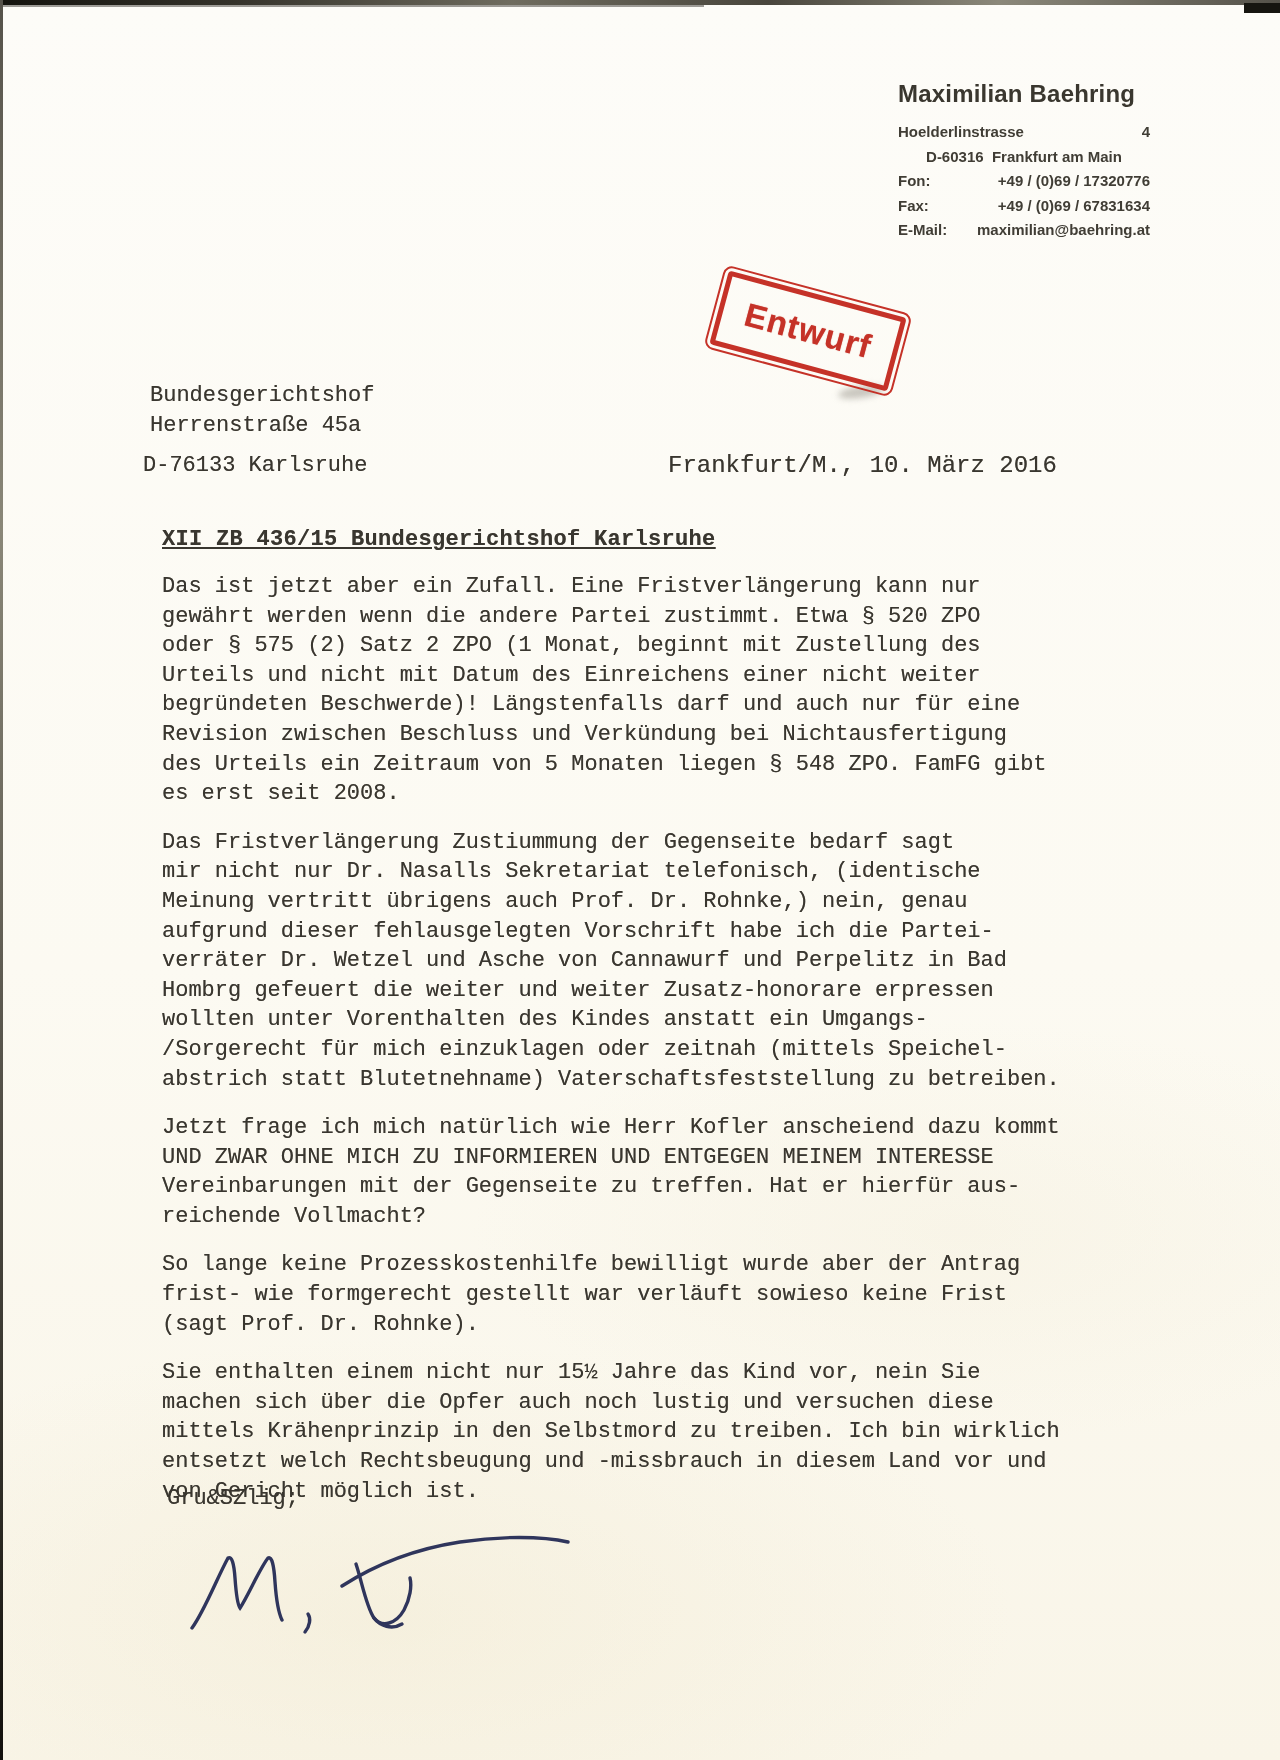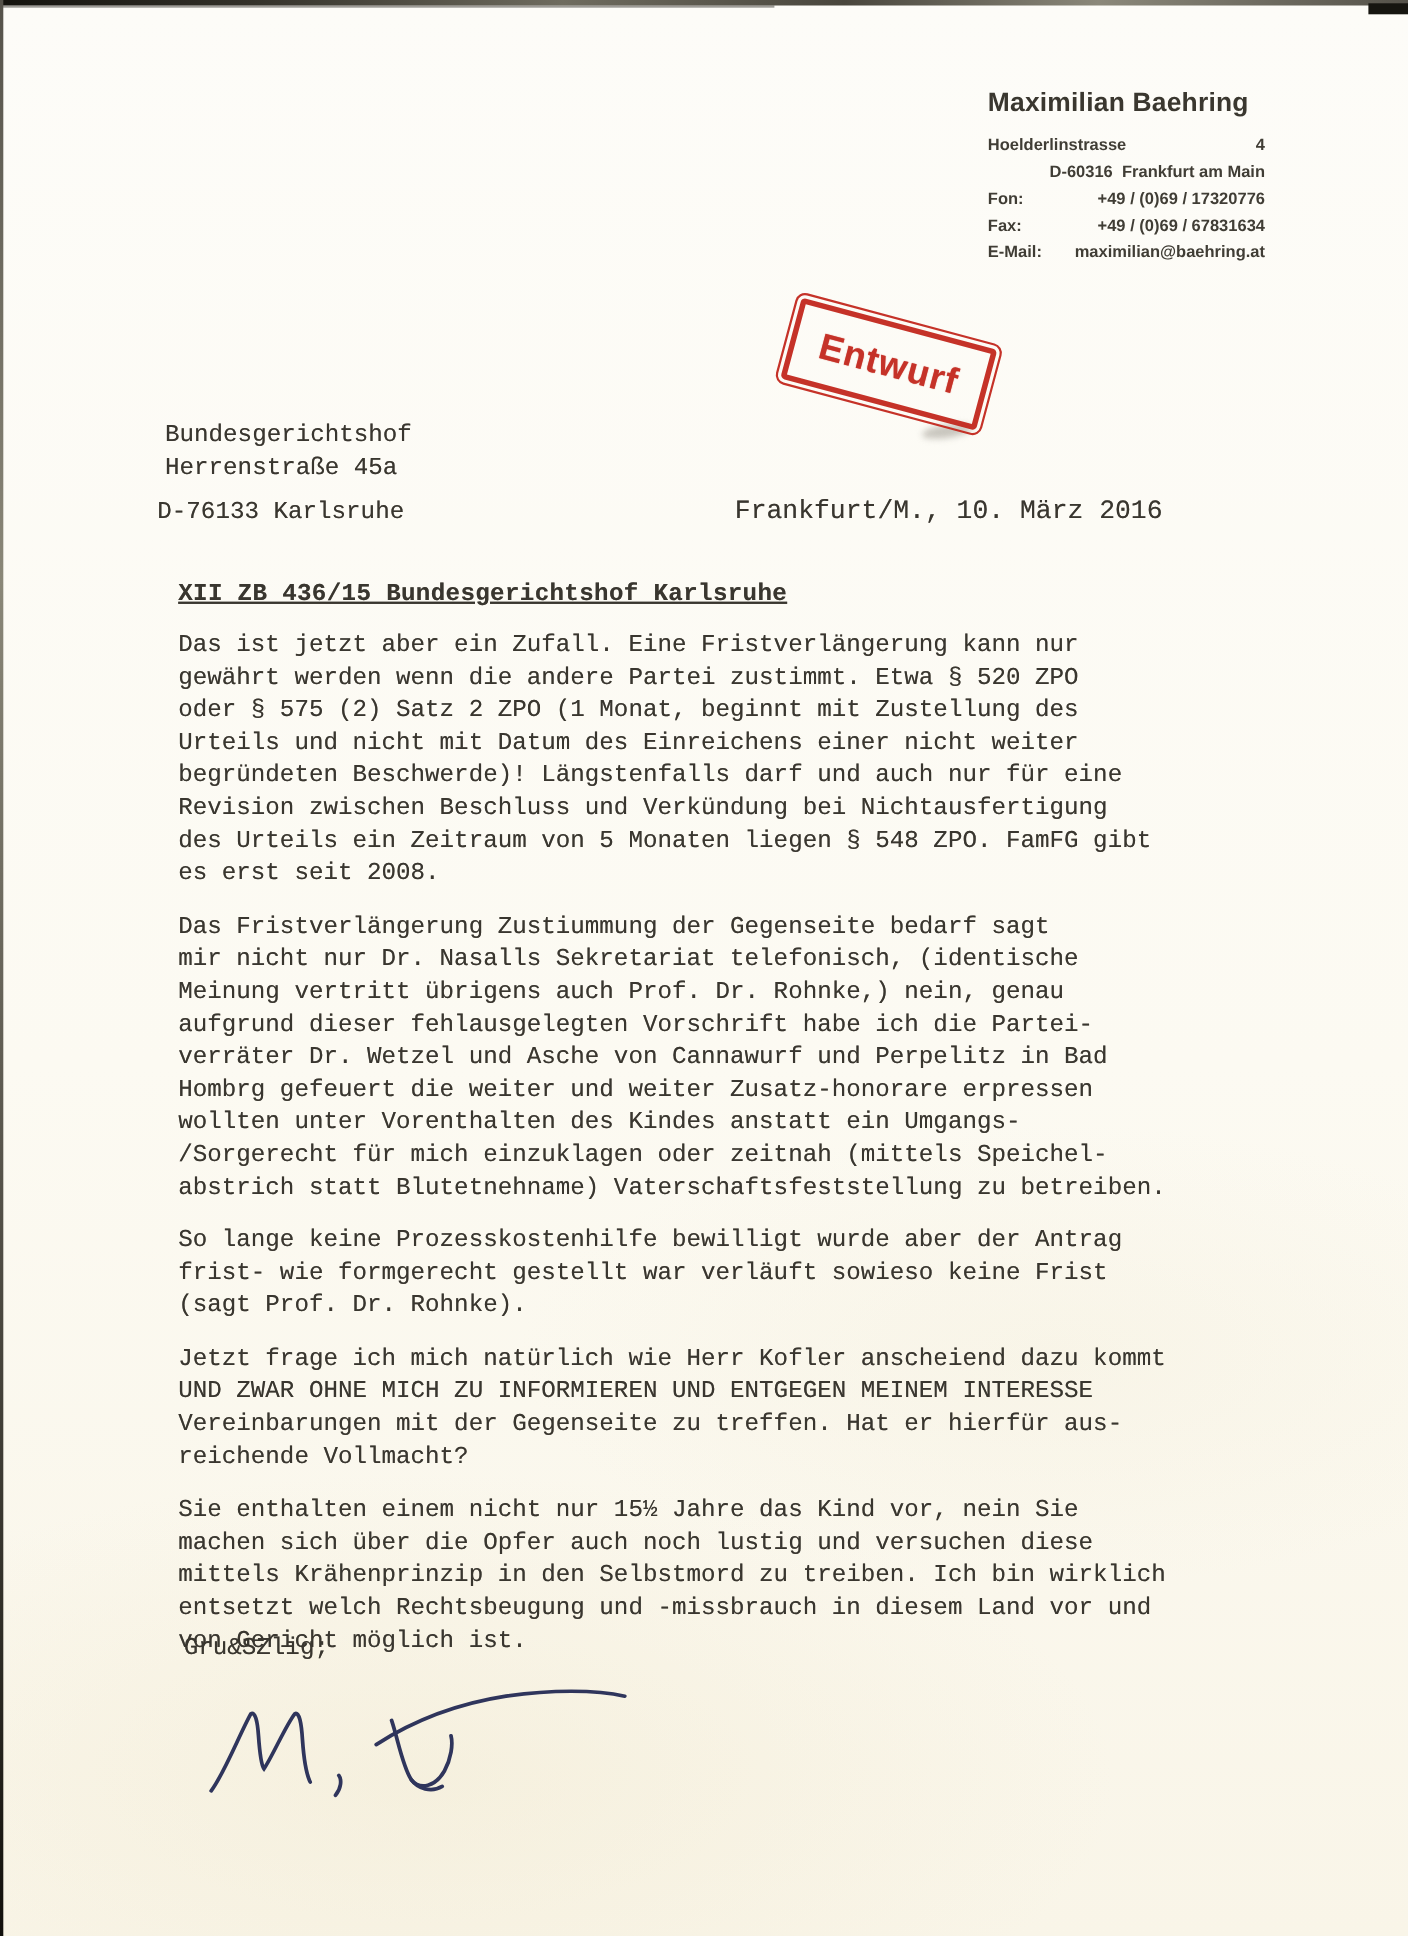--- a/index.html
+++ b/index.html
@@ -23,21 +23,21 @@
     background:linear-gradient(180deg,#55524a 0%,#8a8778 30%,#57544b 60%,#2e2c25 85%,#12100c 100%);}
   .corner-bar{position:absolute;top:3px;left:1244px;width:36px;height:10px;background:#161510;}
   .smudge{position:absolute;left:838px;top:386px;width:46px;height:12px;border-radius:50%;
     background:rgba(150,145,135,0.5);filter:blur(3px);transform:rotate(-8deg);}
 
   
   .letterhead{position:absolute;left:852px;top:80px;width:252px;color:#3a372f;margin-left:46px;}
   .lh-name{font-size:24px;font-weight:bold;letter-spacing:.2px;white-space:nowrap;}
   .lh-rows{margin-top:12px;font-size:15px;font-weight:bold;color:#403d35;}
   .lh-row{display:flex;justify-content:space-between;line-height:24.5px;white-space:pre;}
-  .lh-row.single{justify-content:flex-end;}
+  .lh-row.single{justify-content:center;}
   .lh-row .val{text-align:right;}
 
   
   .sender-line{position:absolute;left:133px;top:261px;font-size:16.5px;font-weight:bold;color:#3a372f;
     border-bottom:2px solid #3a372f;padding-bottom:1px;white-space:nowrap;letter-spacing:.1px;}
 
   
   .stamp{position:absolute;left:711px;top:288px;width:194px;height:86px;transform:rotate(15deg);opacity:.95;}
   .stamp-outer{position:absolute;inset:0;border:2px solid #c3281e;border-radius:9px;}
   .stamp-inner{position:absolute;inset:5px;border:5px solid #c3281e;border-radius:4px;
@@ -120,27 +120,27 @@
 es erst seit 2008.</p>
     <p class="mono">Das Fristverlängerung Zustiummung der Gegenseite bedarf sagt
 mir nicht nur Dr. Nasalls Sekretariat telefonisch, (identische
 Meinung vertritt übrigens auch Prof. Dr. Rohnke,) nein, genau
 aufgrund dieser fehlausgelegten Vorschrift habe ich die Partei-
 verräter Dr. Wetzel und Asche von Cannawurf und Perpelitz in Bad
 Hombrg gefeuert die weiter und weiter Zusatz-honorare erpressen
 wollten unter Vorenthalten des Kindes anstatt ein Umgangs-
 /Sorgerecht für mich einzuklagen oder zeitnah (mittels Speichel-
 abstrich statt Blutetnehname) Vaterschaftsfeststellung zu betreiben.</p>
-    <p class="mono">So lange keine Prozesskostenhilfe bewilligt wurde aber der Antrag
-frist- wie formgerecht gestellt war verläuft sowieso keine Frist
-(sagt Prof. Dr. Rohnke).</p>
     <p class="mono">Jetzt frage ich mich natürlich wie Herr Kofler anscheiend dazu kommt
 UND ZWAR OHNE MICH ZU INFORMIEREN UND ENTGEGEN MEINEM INTERESSE
 Vereinbarungen mit der Gegenseite zu treffen. Hat er hierfür aus-
 reichende Vollmacht?</p>
+    <p class="mono">So lange keine Prozesskostenhilfe bewilligt wurde aber der Antrag
+frist- wie formgerecht gestellt war verläuft sowieso keine Frist
+(sagt Prof. Dr. Rohnke).</p>
     <p class="mono">Sie enthalten einem nicht nur 15½ Jahre das Kind vor, nein Sie
 machen sich über die Opfer auch noch lustig und versuchen diese
 mittels Krähenprinzip in den Selbstmord zu treiben. Ich bin wirklich
 entsetzt welch Rechtsbeugung und -missbrauch in diesem Land vor und
 von Gericht möglich ist.</p>
   </div>
 
   <div class="closing mono">Gru&amp;SZlig;</div>
 
   <svg class="signature" width="430" height="130" viewBox="0 0 430 130" fill="none">

